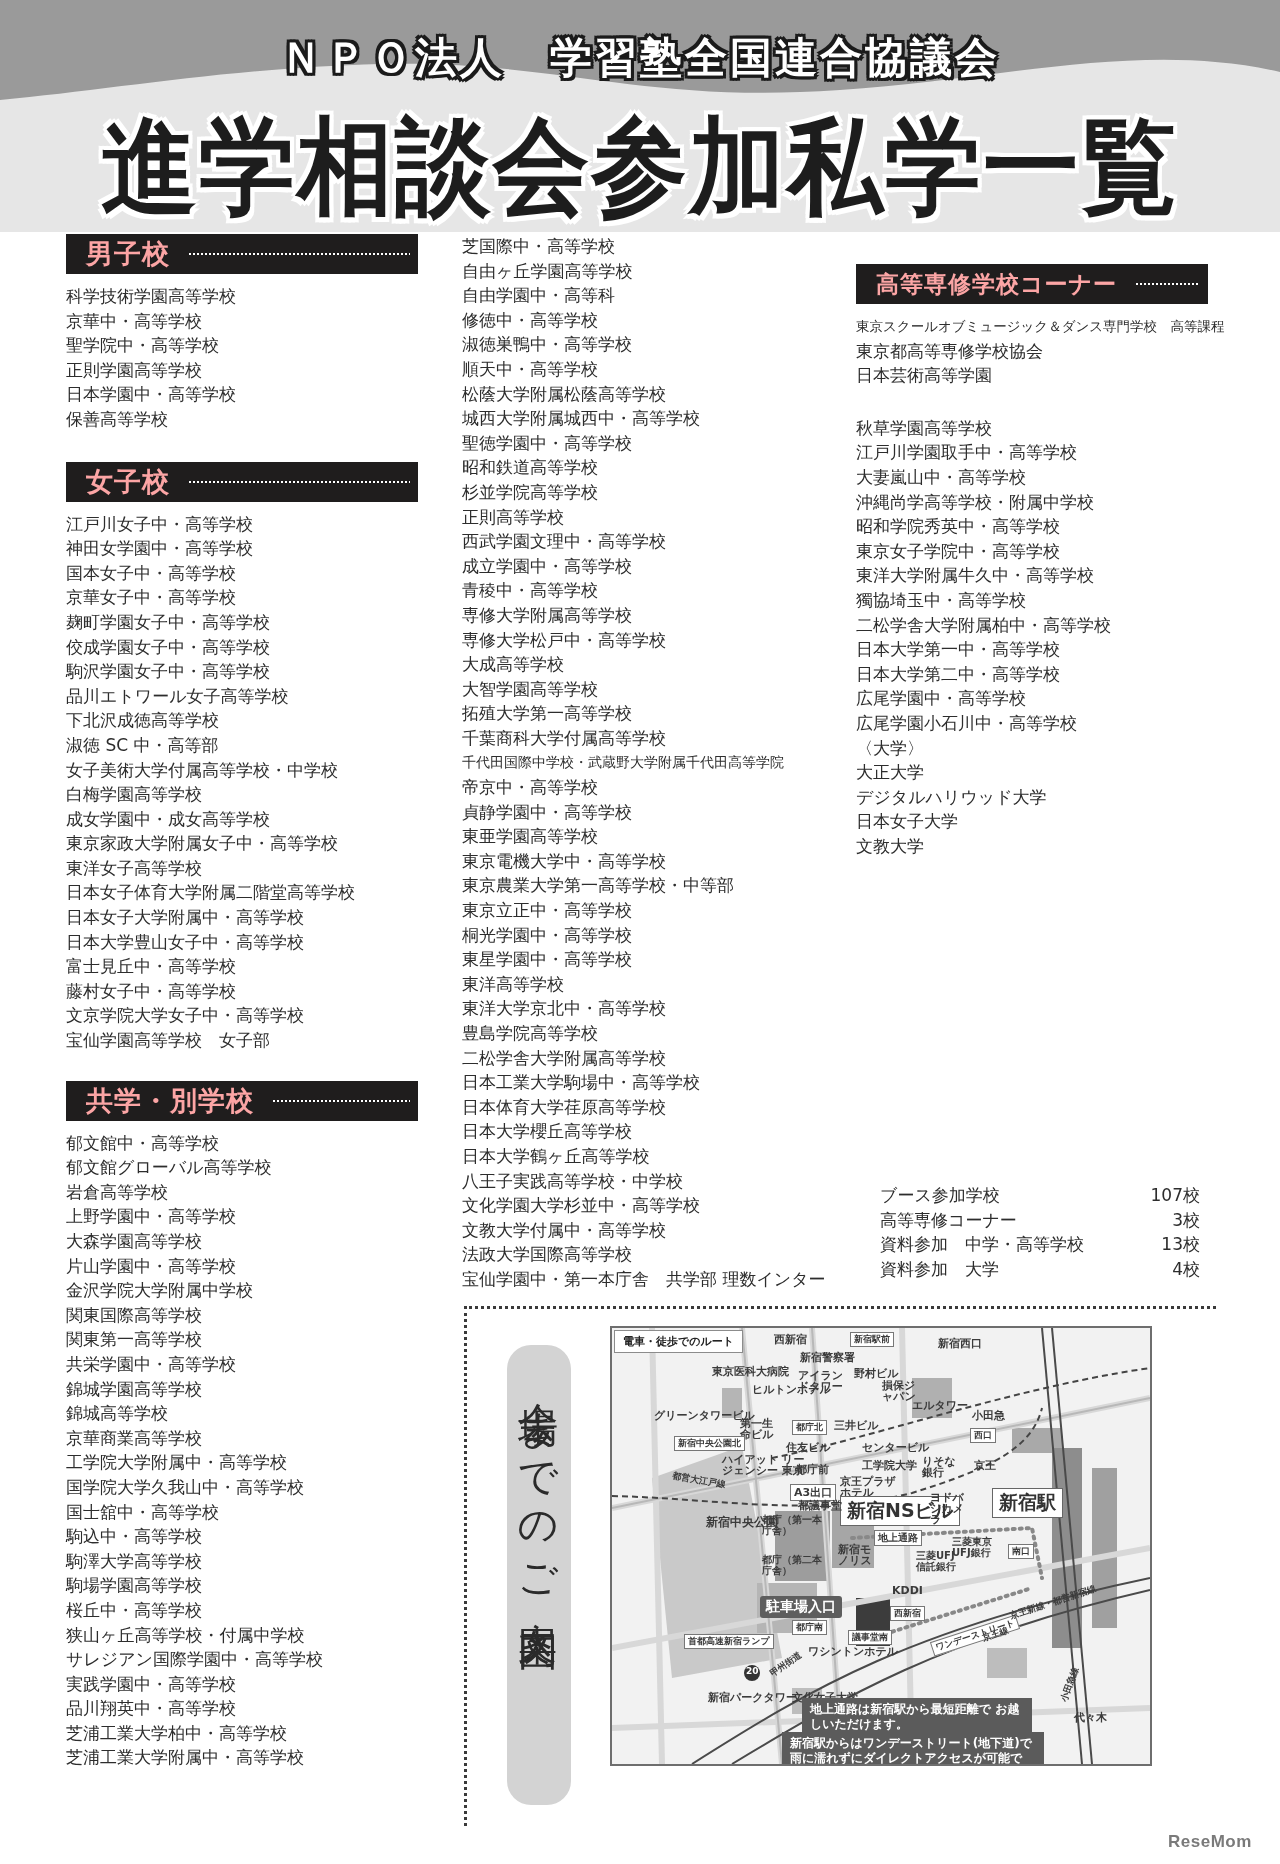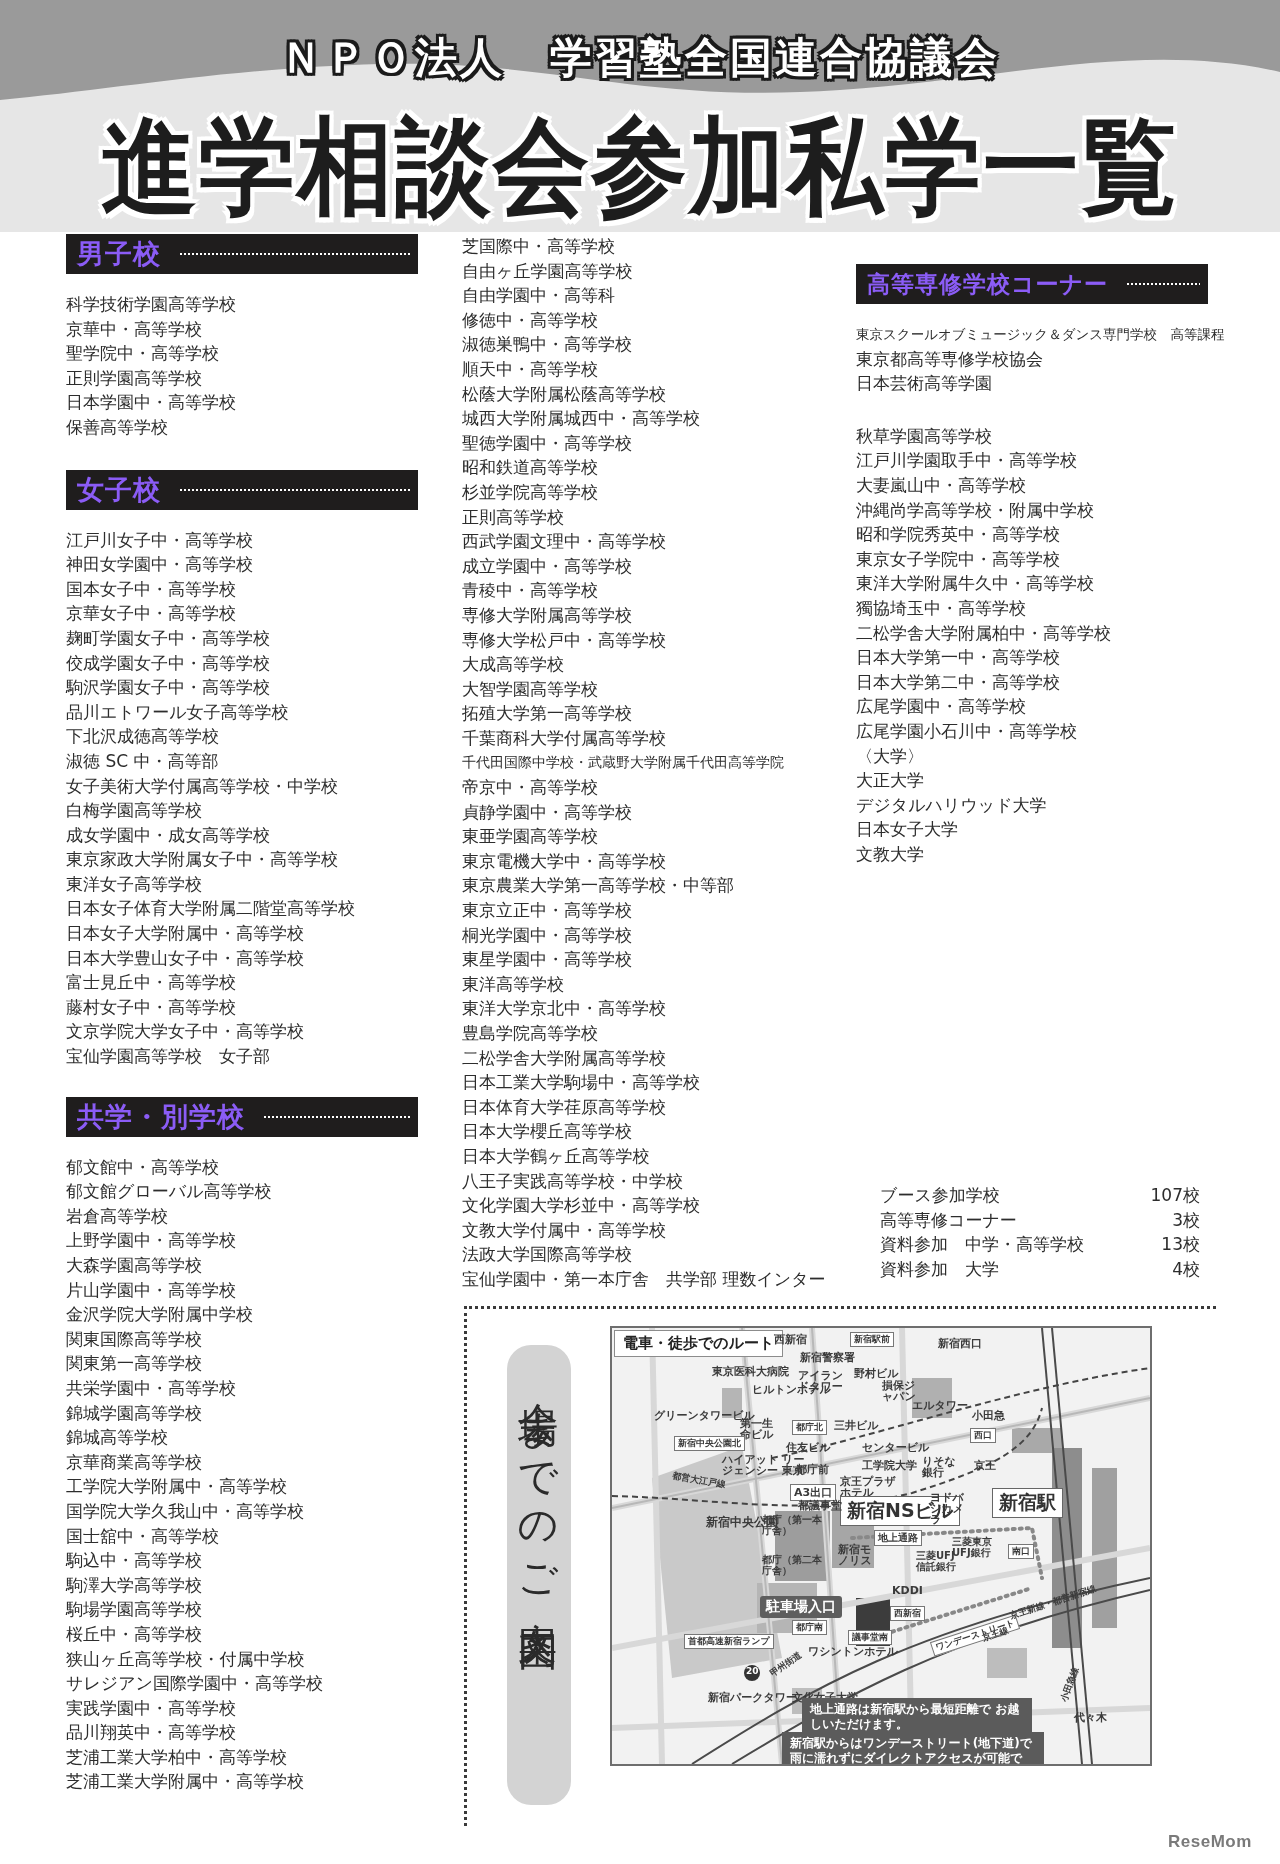--- a/index.html
+++ b/index.html
@@ -23,22 +23,22 @@
     transform: scaleY(1.1);
   }
 
   
   .col { position: absolute; top: 234px; }
   .col-1 { left: 66px; width: 352px; }
   .col-2 { left: 462px; width: 352px; }
   .col-3 { left: 856px; width: 352px; }
 
   .sec-head {
-    background: #1f1d1d; color: #8b5cf6; height: 40px; display: flex; align-items: center;
-    padding-left: 11px; margin-bottom: 18px;
+    background: #1f1d1d; color: #fca5a5; height: 40px; display: flex; align-items: center;
+    padding-left: 20px; margin-bottom: 10px;
   }
   .sec-head .label { font-size: 27px; font-weight: bold; letter-spacing: 1px; white-space: nowrap; }
   .sec-head .dots {
     flex: 1; margin: 0 8px 0 18px; height: 2px;
     background-image: radial-gradient(circle, #ffffff 0.9px, transparent 1.2px);
     background-size: 4px 2px; background-repeat: repeat-x;
   }
   .list { list-style: none; }
   .list li { font-size: 17px; line-height: 24.6px; height: 24.6px; white-space: nowrap; color: #2d2d2d; }
   .list li.small { font-size: 14px; }
@@ -62,21 +62,21 @@
     writing-mode: vertical-rl; font-size: 40px; letter-spacing: 6px; color: #2a2a2a;
   }
 
   .map {
     position: absolute; left: 610px; top: 1326px; width: 542px; height: 440px;
     border: 2px solid #6e6e6e; background: #f1f1f1; overflow: hidden;
   }
   .map svg { position: absolute; left: 0; top: 0; }
   .map-title {
     position: absolute; left: 2px; top: 2px; background: #ffffff; border: 1px solid #8c8c8c;
-    font-size: 15px; font-weight: bold; padding: 3px 8px; color: #222;
+    font-size: 11px; font-weight: bold; padding: 3px 8px; color: #222;
   }
   .ml { position: absolute; font-size: 11px; font-weight: bold; color: #3b3b3b; white-space: nowrap; }
   .ml.box { background: #fff; border: 1px solid #777; padding: 0 3px; font-size: 9px; }
   .ml.big { background: #fff; border: 1px solid #666; padding: 1px 6px; font-size: 19px; color: #333; }
   .ml.dark { background: #5e5e5e; color: #fff; padding: 2px 6px; border-radius: 3px; font-size: 14px; }
   .ml.note { background: #5b5b5b; color: #fff; padding: 4px 8px; font-size: 12px; line-height: 15px; }
 
   .footer-logo {
     position: absolute; left: 1168px; top: 1832px; font-size: 17px; font-weight: bold; color: #7a7a7a;
     font-family: "Liberation Sans", sans-serif; letter-spacing: 0.5px;

